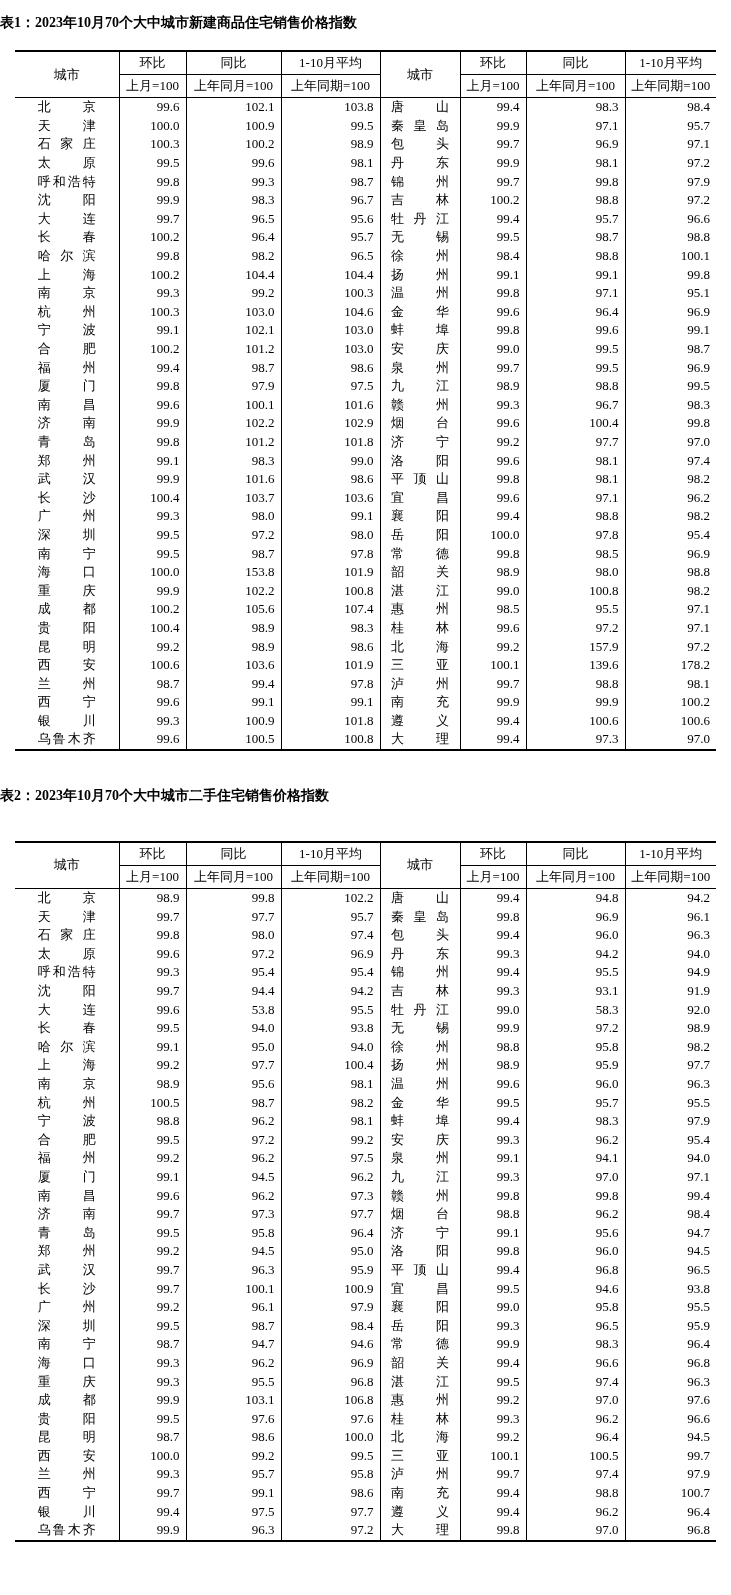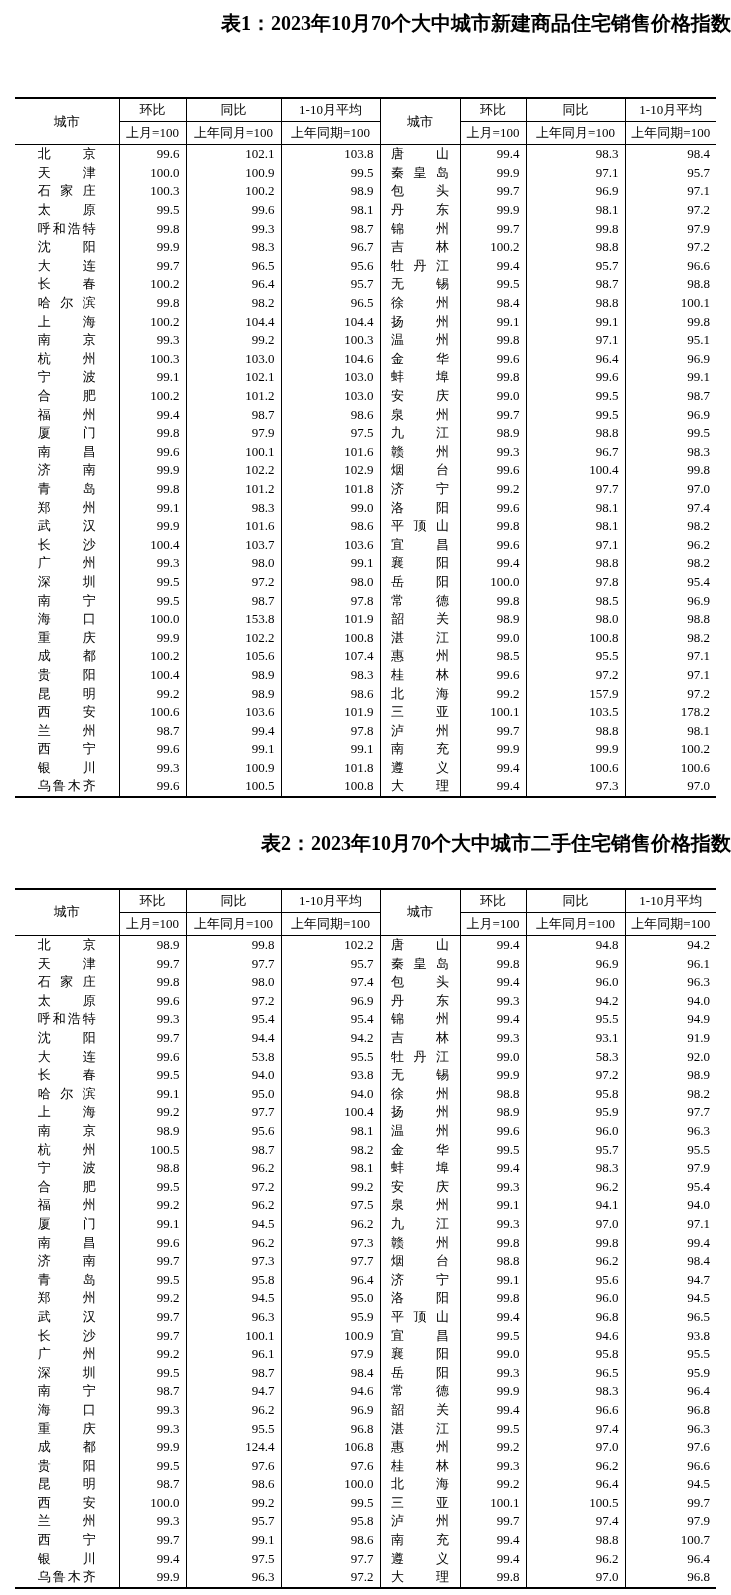--- a/index.html
+++ b/index.html
@@ -8,32 +8,32 @@
     background: #ffffff;
     color: #000000;
     font-family: "Liberation Serif", "DejaVu Serif", serif;
   }
   body {
     width: 731px;
     height: 1595px;
     overflow: hidden;
   }
   .doc-title {
-    text-align: right;
+    text-align: left;
     font-weight: bold;
-    font-size: 20px;
+    font-size: 14px;
     line-height: 22px;
   }
   #table1-section .doc-title { padding-top: 12px; }
-  #table2-section .doc-title { padding-top: 34px; padding-left: 48px; }
+  #table2-section .doc-title { padding-top: 34px; }
   table.price-table {
     border-collapse: collapse;
     table-layout: fixed;
     width: 701px;
-    margin: 63px auto 0 auto;
+    margin: 16px auto 0 auto;
     border-top: 2px solid #000;
     border-bottom: 2px solid #000;
   }
   #table2-section table.price-table { margin-top: 34px; }
   .price-table th, .price-table td {
     padding: 0;
     border-right: 1px solid #000;
     font-weight: normal;
     overflow: hidden;
     white-space: nowrap;
@@ -523,21 +523,21 @@
           <td>
             <span class="city-name">西安</span>
           </td>
           <td class="num">100.6</td>
           <td class="num">103.6</td>
           <td class="num">101.9</td>
           <td>
             <span class="city-name">三亚</span>
           </td>
           <td class="num">100.1</td>
-          <td class="num">103.5</td>
+          <td class="num">139.6</td>
           <td class="num">178.2</td>
         </tr>
         <tr>
           <td>
             <span class="city-name">兰州</span>
           </td>
           <td class="num">98.7</td>
           <td class="num">99.4</td>
           <td class="num">97.8</td>
           <td>
@@ -1003,21 +1003,21 @@
           </td>
           <td class="num">99.5</td>
           <td class="num">97.4</td>
           <td class="num">96.3</td>
         </tr>
         <tr>
           <td>
             <span class="city-name">成都</span>
           </td>
           <td class="num">99.9</td>
-          <td class="num">124.4</td>
+          <td class="num">103.1</td>
           <td class="num">106.8</td>
           <td>
             <span class="city-name">惠州</span>
           </td>
           <td class="num">99.2</td>
           <td class="num">97.0</td>
           <td class="num">97.6</td>
         </tr>
         <tr>
           <td>

